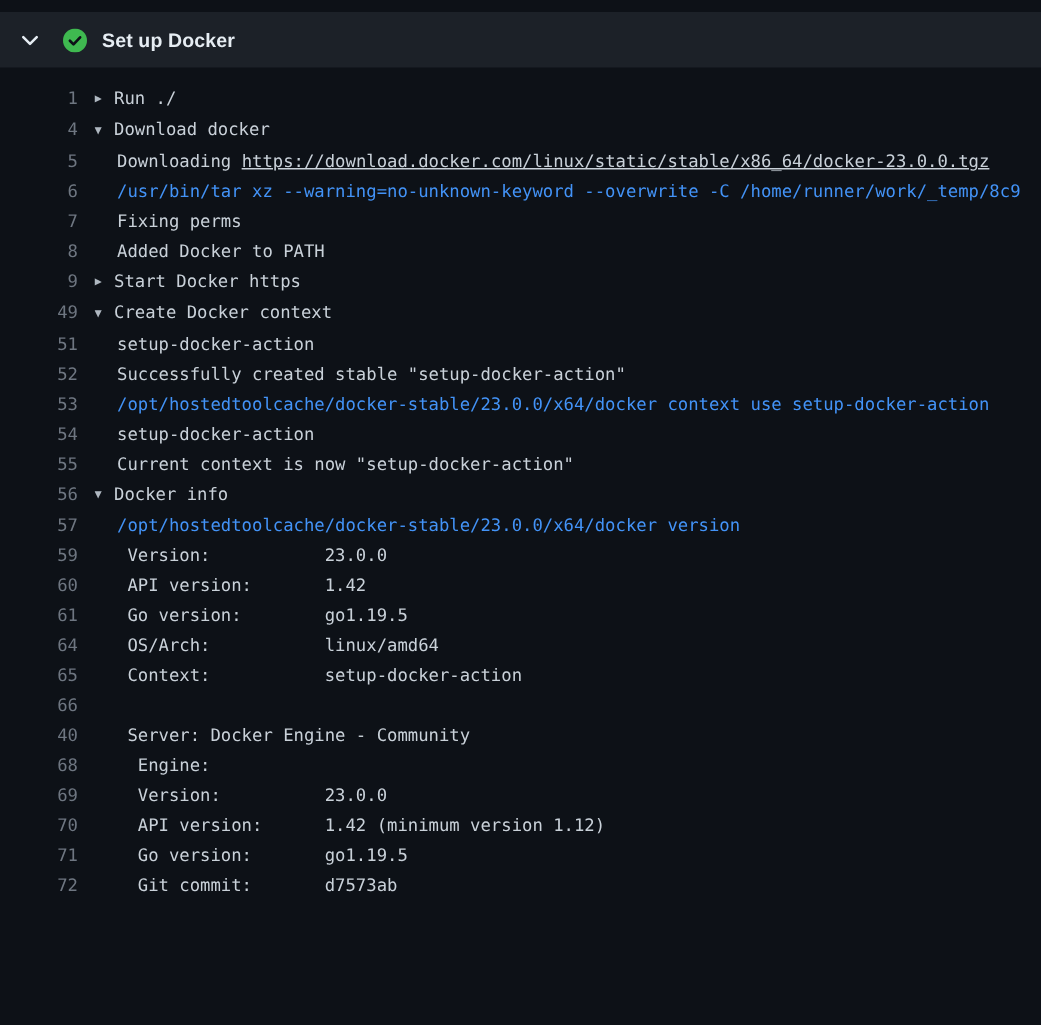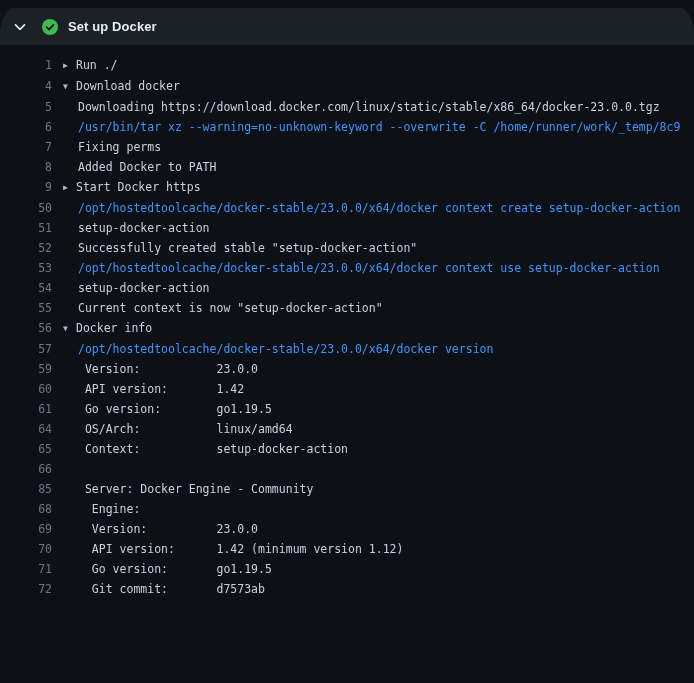--- a/index.html
+++ b/index.html
@@ -4,21 +4,20 @@
 <style>
   * { margin: 0; padding: 0; box-sizing: border-box; }
   html, body { background: var(--bg, #0d1117); }
   .app {
     width: 694px;
     height: 683px;
     background: var(--bg, #0d1117);
     overflow: hidden;
     position: relative;
     font-family: "DejaVu Sans Mono", monospace;
-    border-radius: 32px;
   }
   .step-header {
     margin-top: 8px;
     height: 37px;
     width: 100%;
     background: var(--header-bg, #1c2128);
     display: flex;
     align-items: center;
     padding: 0 12px;
     cursor: pointer;
@@ -67,21 +66,21 @@
   .content.child { padding-left: 15px; }
   .marker {
     display: inline-block;
     width: 13px;
     font-size: 8px;
     color: #afb8c1;
     vertical-align: 1px;
     cursor: pointer;
   }
   .cmd { color: var(--command, #58a6ff); }
-  .link { cursor: pointer; }
+  .link { text-decoration: underline; cursor: pointer; }
 </style>
 </head>
 <body>
 
 <div class="app">
 
   <div class="step-header">
     <span class="chev">
       <svg width="16" height="16" viewBox="0 0 16 16" aria-hidden="true">
         <path d="M3.5 5.8 L8 10.3 L12.5 5.8" fill="none" stroke="#e6edf3" stroke-width="1.7" stroke-linecap="round" stroke-linejoin="round"></path>
@@ -126,25 +125,25 @@
   <div class="row">
     <span class="num">8</span>
     <span class="content child"><span>Added Docker to PATH</span></span>
   </div>
 
   <div class="row">
     <span class="num">9</span>
     <span class="content"><span class="marker">▶</span><span>Start Docker https</span></span>
   </div>
 
-
-  <div class="row">
-    <span class="num">50</span>
-    <span class="content child"><span class="cmd">/opt/hostedtoolcache/docker-stable/23.0.0/x64/docker context create setup-docker-action</span></span>
-  </div>
+  <div class="row">
+    <span class="num">49</span>
+    <span class="content"><span class="marker">▼</span><span>Create Docker context</span></span>
+  </div>
+
 
   <div class="row">
     <span class="num">51</span>
     <span class="content child"><span>setup-docker-action</span></span>
   </div>
 
   <div class="row">
     <span class="num">52</span>
     <span class="content child"><span>Successfully created stable "setup-docker-action"</span></span>
   </div>
@@ -201,21 +200,21 @@
     <span class="num">65</span>
     <span class="content child"><span> Context:           setup-docker-action</span></span>
   </div>
 
   <div class="row">
     <span class="num">66</span>
     <span class="content child"><span></span></span>
   </div>
 
   <div class="row">
-    <span class="num">85</span>
+    <span class="num">40</span>
     <span class="content child"><span> Server: Docker Engine - Community</span></span>
   </div>
 
   <div class="row">
     <span class="num">68</span>
     <span class="content child"><span>  Engine:</span></span>
   </div>
 
   <div class="row">
     <span class="num">69</span>

